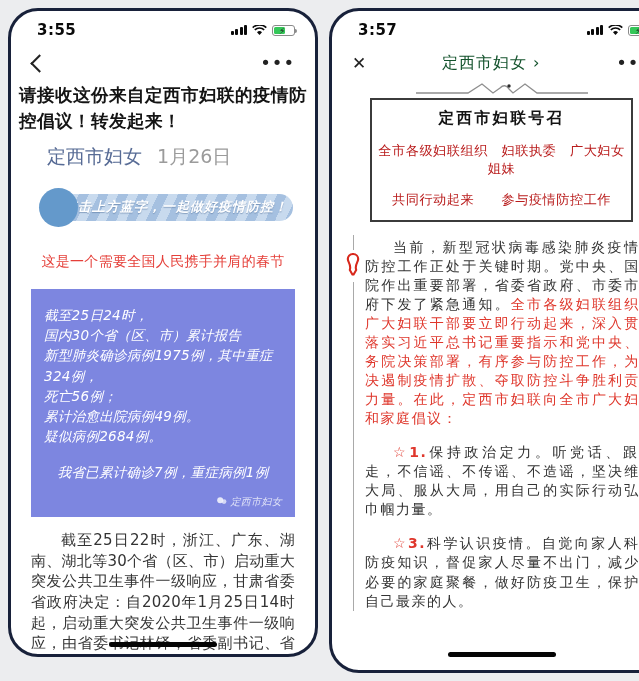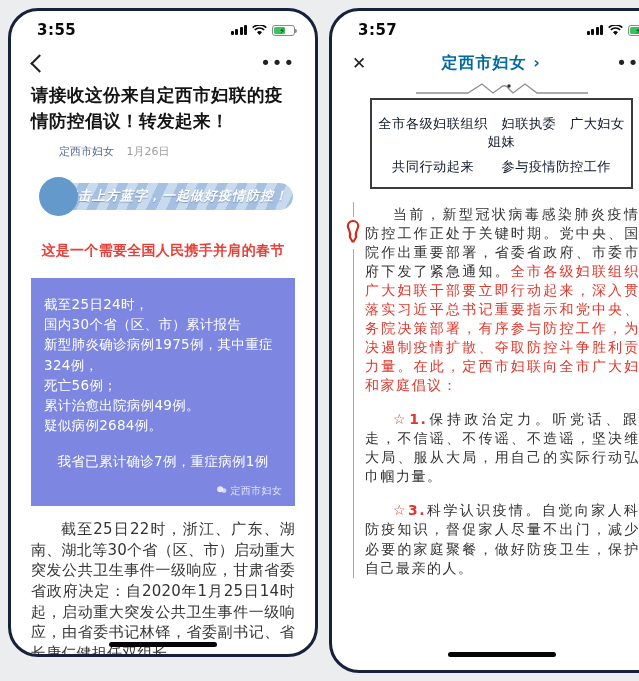--- a/index.html
+++ b/index.html
@@ -19,45 +19,45 @@
   .sig i:nth-child(3){height:8px}.sig i:nth-child(4){height:10px}
   .batt{width:23px;height:11px;border:1px solid #8a8a8a;border-radius:3px;position:relative;padding:1px;box-sizing:border-box;}
   .batt::after{content:"";position:absolute;right:-3px;top:3px;width:2px;height:4px;background:#8a8a8a;border-radius:0 2px 2px 0;}
   .batt b{display:block;height:100%;width:60%;background:#35c759;border-radius:1.5px;}
   .batt span{position:absolute;left:6px;top:0px;font-size:9px;color:#222;}
 
   .navrow{display:flex;align-items:center;justify-content:space-between;padding:0 20px;margin-top:12px;height:24px;}
   .chev{width:11px;height:11px;border-left:2px solid #222;border-bottom:2px solid #222;transform:rotate(45deg);margin-left:2px;}
   .dots{font-size:18px;color:#222;letter-spacing:1px;line-height:10px;}
   .xclose{font-size:17px;color:#222;font-weight:400;}
-  .navtitle{font-size:16px;color:#0369a1;font-weight:700;letter-spacing:1px;}
+  .navtitle{font-size:16px;color:#14532d;font-weight:400;letter-spacing:1px;}
 
   
-  .a-title{padding:0 20px;margin-top:8px;font-size:17.5px;font-weight:700;color:#141414;line-height:1.48;letter-spacing:.5px;}
-  .a-meta{padding:0 36px;margin-top:9px;font-size:11px;margin-left:12px;}
+  .a-title{padding:0 8px;margin-top:8px;font-size:17.5px;font-weight:700;color:#141414;line-height:1.48;letter-spacing:.5px;}
+  .a-meta{padding:0 36px;margin-top:9px;font-size:19px;}
   .a-author{color:#576b95;}
   .a-date{color:#9b9b9b;margin-left:9px;}
   .banner{margin:17px 20px 0;position:relative;height:42px;}
   .banner .circle{position:absolute;left:8px;top:1px;width:39px;height:39px;border-radius:50%;background:#6499cb;z-index:2;}
   .banner .ribbon{position:absolute;left:28px;right:2px;top:7px;height:27px;border-radius:14px;
       background:repeating-linear-gradient(115deg,#a5c0e0 0 9px,#c8daee 9px 18px);
       display:flex;align-items:center;justify-content:center;color:#fff;font-style:italic;
       font-size:13px;font-weight:700;letter-spacing:1px;text-shadow:0 1px 1px rgba(90,120,160,.6);}
-  .slogan{margin-top:20px;text-align:center;color:#e5403a;font-size:14px;font-weight:700;line-height:1.8;letter-spacing:.3px;}
-  .stats{margin:15px 20px 0;background:#7d86e0;color:#fff;padding:16px 13px 8px;font-size:13.5px;line-height:1.5;letter-spacing:.3px;}
+  .slogan{margin-top:20px;text-align:center;color:#e5403a;font-size:14px;font-weight:400;line-height:1.8;letter-spacing:.3px;}
+  .stats{margin:15px 20px 0;background:#7d86e0;color:#fff;padding:16px 13px 8px;font-size:13.5px;line-height:1.5;letter-spacing:.3px;font-style:italic;}
   .stats .hl{text-align:center;margin-top:15px;}
   .stats .wm{display:flex;justify-content:flex-end;align-items:center;gap:4px;margin-top:12px;font-size:10px;color:#e8eaf9;opacity:.9;}
   .para{margin:13px 20px 0;font-size:15px;line-height:1.38;color:#333;text-align:justify;text-indent:2em;letter-spacing:.2px;}
   .homebar{position:absolute;left:50%;transform:translateX(-50%);width:108px;height:5px;background:#050505;border-radius:3px;z-index:20;}
 
   
   .zigzag{display:flex;justify-content:center;margin-top:6px;}
   .nbox{margin:2px 38px 0;border:2px solid #3b3b3b;padding:8px 4px 11px;text-align:center;}
   .nbox-title{font-size:15.5px;font-weight:700;color:#141414;letter-spacing:2.5px;}
-  .nbox-line{font-size:13.2px;color:#0f172a;margin-top:7px;letter-spacing:.5px;}
+  .nbox-line{font-size:13.2px;color:#b91c1c;margin-top:13px;letter-spacing:.5px;}
   .proposal{position:relative;margin-top:13px;padding:3px 15px 0 33px;}
   .vline{position:absolute;left:21px;top:0;bottom:0;width:1px;background:#a9a9a9;}
   .ribicon{position:absolute;left:12px;top:15px;z-index:2;background:#fff;padding:2px 0;}
   .rp{font-size:14px;line-height:1.36;letter-spacing:1.5px;text-align:justify;text-indent:2em;color:#333;margin:0 0 15px;}
   .red{color:#df372c;}
   .marker{color:#df372c;font-weight:700;}
 </style>
 </head>
 <body>
 
@@ -155,20 +155,21 @@
   </div>
 
   <div class="zigzag">
     <svg width="180" height="15" viewBox="0 0 180 15">
       <path d="M4 12 H56 L70 3 L81 12 L88 7 Q93 2 97 8 L101 12 L113 3 L125 12 H176" fill="none" stroke="#8f8f8f" stroke-width="1.3"></path>
       <circle cx="97" cy="5" r="1.7" fill="#2a2a2a"></circle>
     </svg>
   </div>
 
   <div class="nbox">
+    <div class="nbox-title">定西市妇联号召</div>
     <div class="nbox-line">全市各级妇联组织　妇联执委　广大妇女姐妹</div>
     <div class="nbox-line">共同行动起来　　参与疫情防控工作</div>
   </div>
 
   <div class="proposal">
     <span class="vline"></span>
     <span class="ribicon">
       <svg width="18" height="24" viewBox="0 0 18 24">
         <path d="M9 2 C5.5 2 3.8 4.6 3.8 7 C3.8 10.4 7.6 12.6 5.8 18 L8.4 22.5" fill="none" stroke="#d8281c" stroke-width="2.1" stroke-linecap="round"></path>
         <path d="M9 2 C12.5 2 14.2 4.6 14.2 7 C14.2 10.4 10.4 12.6 12.2 18 L9.6 22.5" fill="none" stroke="#d8281c" stroke-width="2.1" stroke-linecap="round"></path>

